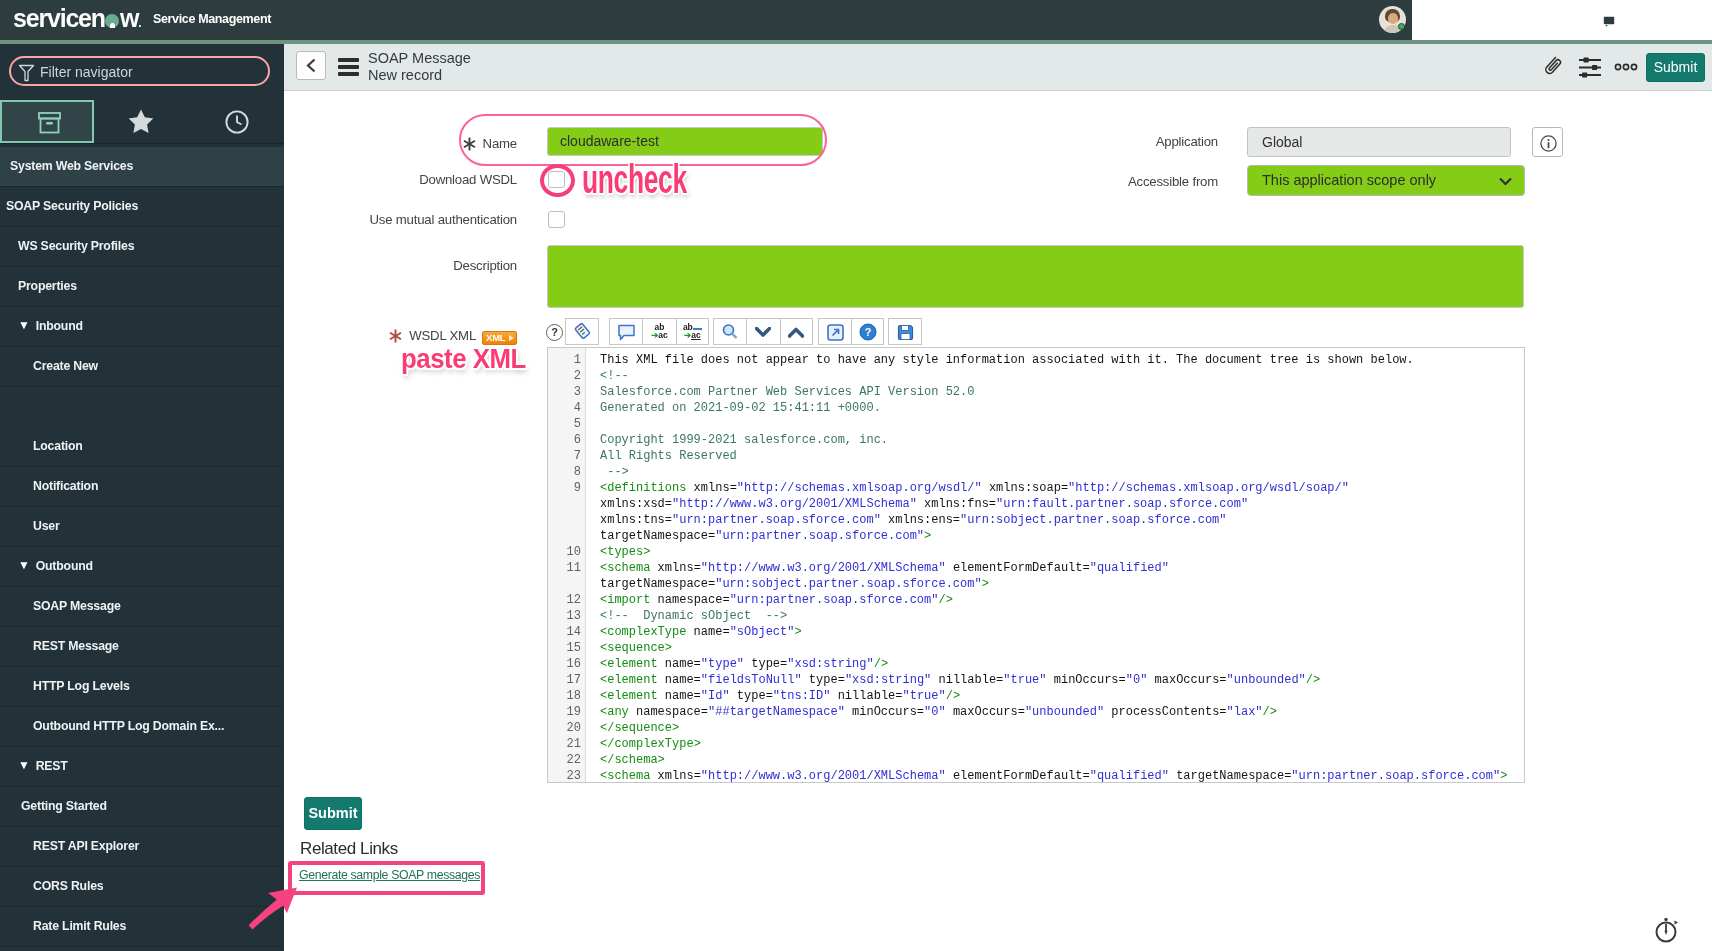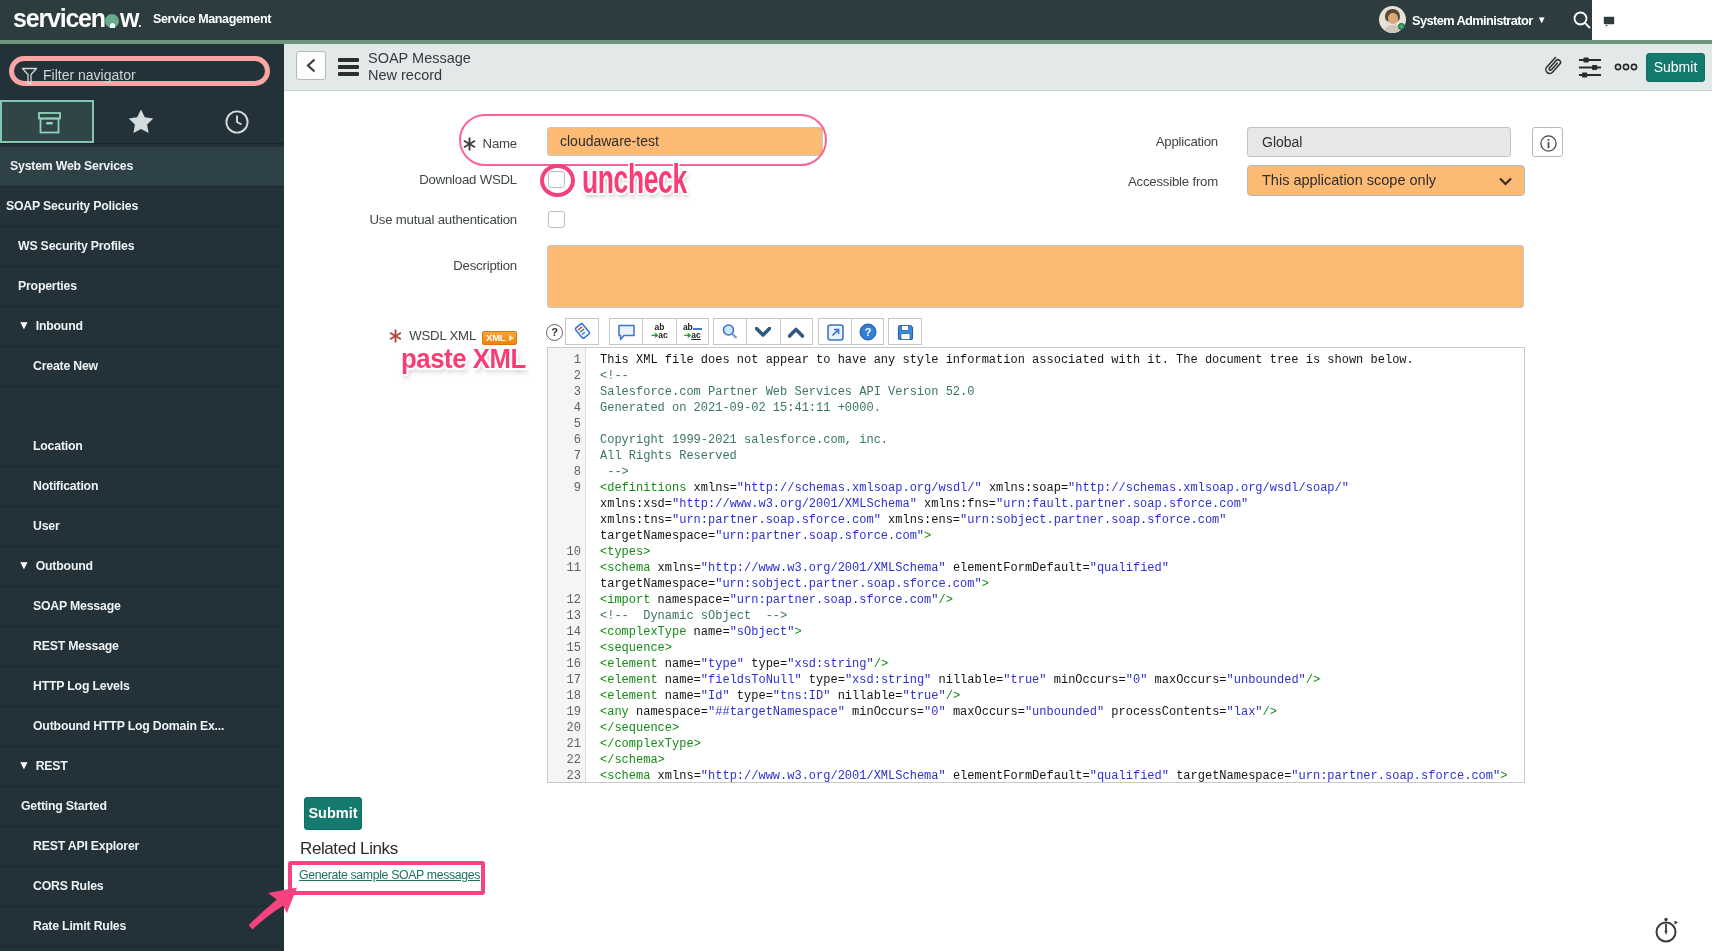--- a/index.html
+++ b/index.html
@@ -1,20 +1,20 @@
 <!DOCTYPE html>
 <html><head>
 <meta charset="utf-8">
 <style>
   * { margin:0; padding:0; box-sizing:border-box; }
   html,body { width:1712px; height:951px; overflow:hidden; background:#fff;
     font-family:"Liberation Sans", sans-serif; }
   .abs { position:absolute; }
   
-  #hdr { position:absolute; left:0; top:0; width:1592px; height:40px; background:#2d3d3f; }
+  #hdr { position:absolute; left:0; top:0; width:1412px; height:40px; background:#2d3d3f; }
   #logo { position:absolute; left:13px; top:4px; font-weight:bold; font-size:25px;
     color:#fbfbfb; letter-spacing:-1.2px; }
   #logo .no { display:inline-block; position:relative; width:14px; height:14px; top:0.5px;
     background:#68ab91; border-radius:50%; margin:0 0.5px; }
   #logo .no:after { content:""; position:absolute; left:4.2px; bottom:0; width:5.6px; height:4.2px;
     background:#fbfbfb; border-radius:2.8px 2.8px 0 0; }
   #prodname { position:absolute; left:153px; top:12px; font-weight:bold; font-size:12.5px;
     letter-spacing:-0.35px; color:#fff; }
   #avatar { position:absolute; left:1379px; top:6px; width:27px; height:27px; border-radius:50%;
     background:#e7e1d8; overflow:hidden; }
@@ -28,41 +28,41 @@
     border-radius:50%; background:#35b361; border:1.5px solid #2d3d3f; }
   #uname { position:absolute; left:1412px; top:13px; font-weight:bold; font-size:12.8px;
     letter-spacing:-0.6px; color:#fff; }
   #ucaret { position:absolute; left:1537px; top:14px; color:#fff; font-size:9.5px; }
   .hico { position:absolute; top:10px; }
   
   #strip { position:absolute; left:0; top:40px; width:1712px; height:4px; background:#6e9480; }
   
   #side { position:absolute; left:0; top:44px; width:284px; height:907px; background:#233138; }
   #filter { position:absolute; left:9px; top:12px; width:261px; height:30px;
-    border:5px solid #fca5a5; border-radius:15px; color:#ccd7d7; font-size:14px; line-height:28px; }
+    border:2px solid #fca5a5; border-radius:15px; color:#ccd7d7; font-size:14px; line-height:28px; }
   #filter span { margin-left:29px; }
   .tabs { position:absolute; left:0; top:56px; width:284px; height:88px; }
   .tab { position:absolute; top:0; width:94px; height:44px; }
   .tab.active { border:2px solid #83c7ae; border-bottom:3px solid #83c7ae; background:#314549; }
   .tabline { position:absolute; left:0; top:43px; width:284px; height:1px; background:#1a262b; }
   .mrow { position:absolute; left:0; width:284px; height:40px; border-bottom:1px solid #1c292e;
     color:#eef3f3; font-size:12.3px; letter-spacing:-0.2px; font-weight:bold; line-height:39px; }
   .mrow.hd { background:#2e4147; }
   .mrow .tri { display:inline-block; margin:0 6px 0 0; font-size:12px; position:relative; top:-1px; color:#fff; }
   
   #ribbon { position:absolute; left:284px; top:44px; width:1428px; height:47px; background:#e3e8e9;
     border-bottom:1px solid #c9d1d2; }
   #backbtn { position:absolute; left:12px; top:7px; width:30px; height:29px; background:#fdfdfd;
     border:1px solid #b5babb; border-radius:3px; }
   #rib-title { position:absolute; left:84px; top:6px; font-size:14.5px; color:#363a3c; line-height:16.5px; }
   #submit-top { position:absolute; left:1362px; top:9px; width:59px; height:29px; background:#137a6d;
     border:1px solid #0f6f63; border-radius:3px; color:#fff; font-size:14px; text-align:center; line-height:27px; }
   
   .flabel { position:absolute; font-size:13.2px; letter-spacing:-0.2px; color:#3f4446; text-align:right; }
-  .finput { position:absolute; background:#fdba74; border:1px solid #c3c8c9; border-radius:3px;
+  .finput { position:absolute; background:#84cc16; border:1px solid #c3c8c9; border-radius:3px;
     font-size:14px; color:#2e2e2e; }
   .fcheck { position:absolute; width:17px; height:17px; background:#fff;
     border:1px solid #b9bebf; border-radius:3px; }
   
   #tb-help { position:absolute; left:546px; top:324px; width:17px; height:17px; border:1.5px solid #606060;
     border-radius:50%; color:#333; font-size:11px; font-weight:bold; text-align:center; line-height:14px; }
   .tbtn { position:absolute; top:318px; height:27px; background:#fff; border:1px solid #c6c6c6; }
   .ed-wrap { position:absolute; left:547px; top:347px; width:978px; height:436px;
     border:1px solid #c8c8c8; background:#fff; overflow:hidden; }
   .gutter { position:absolute; left:0; top:0; width:38px; height:436px; background:#f5f5f5;

